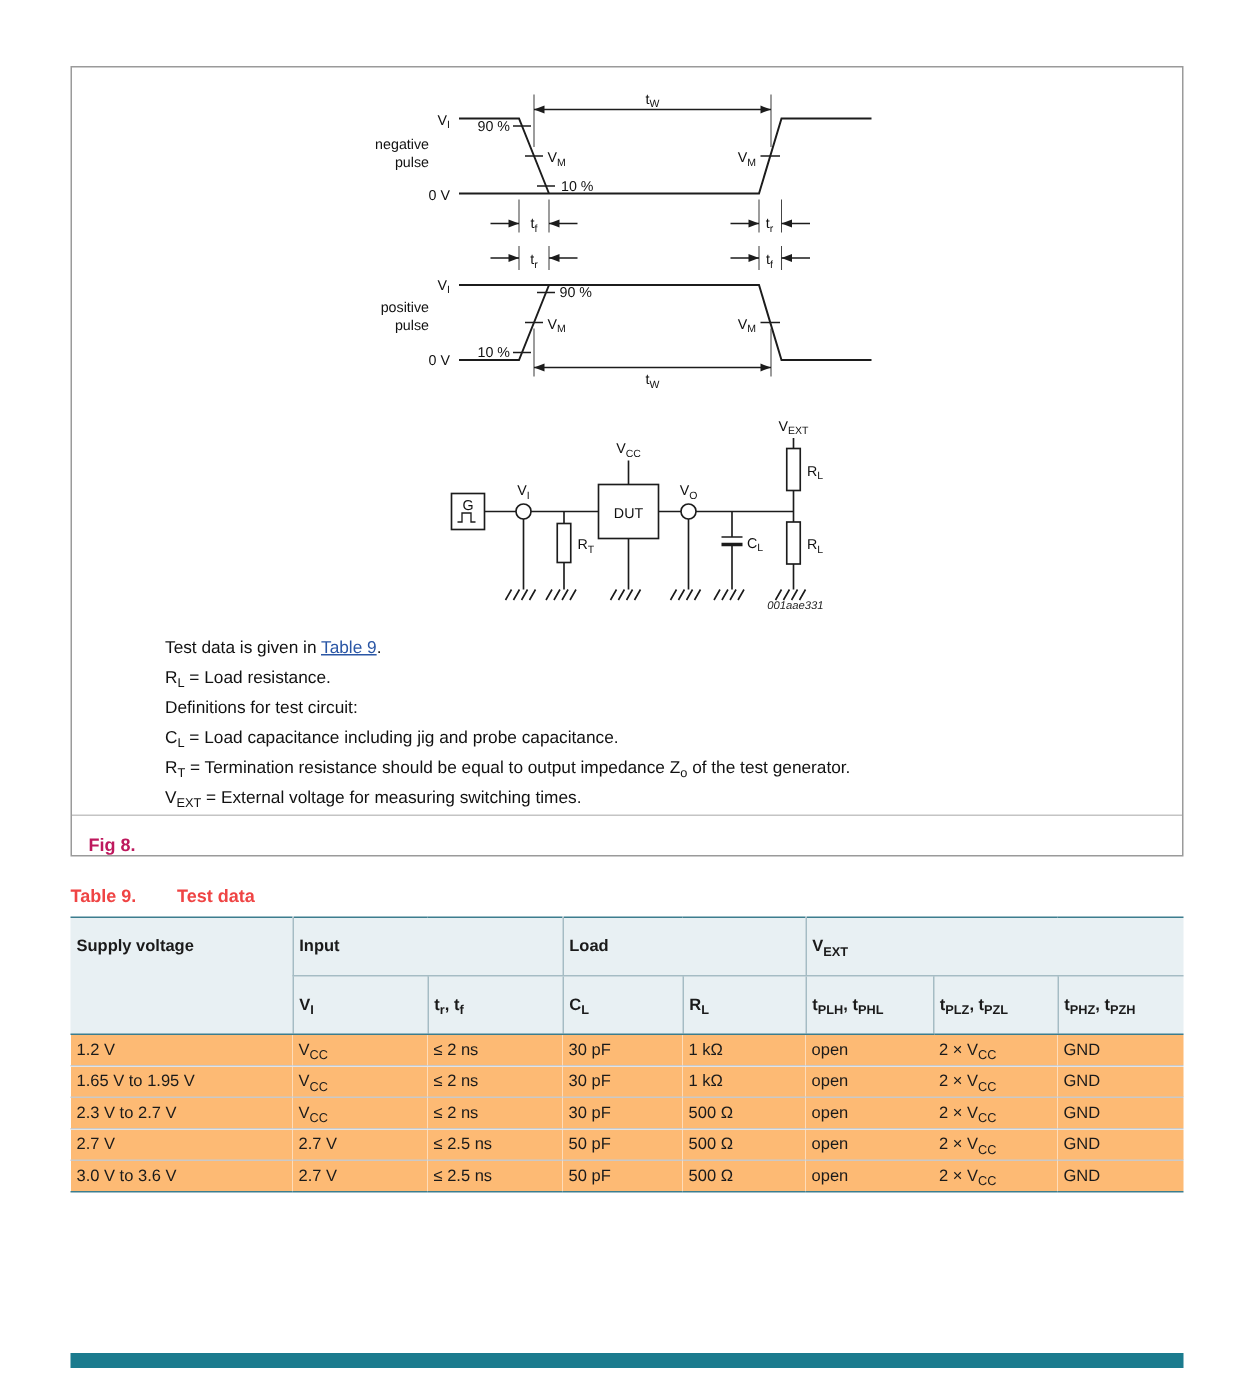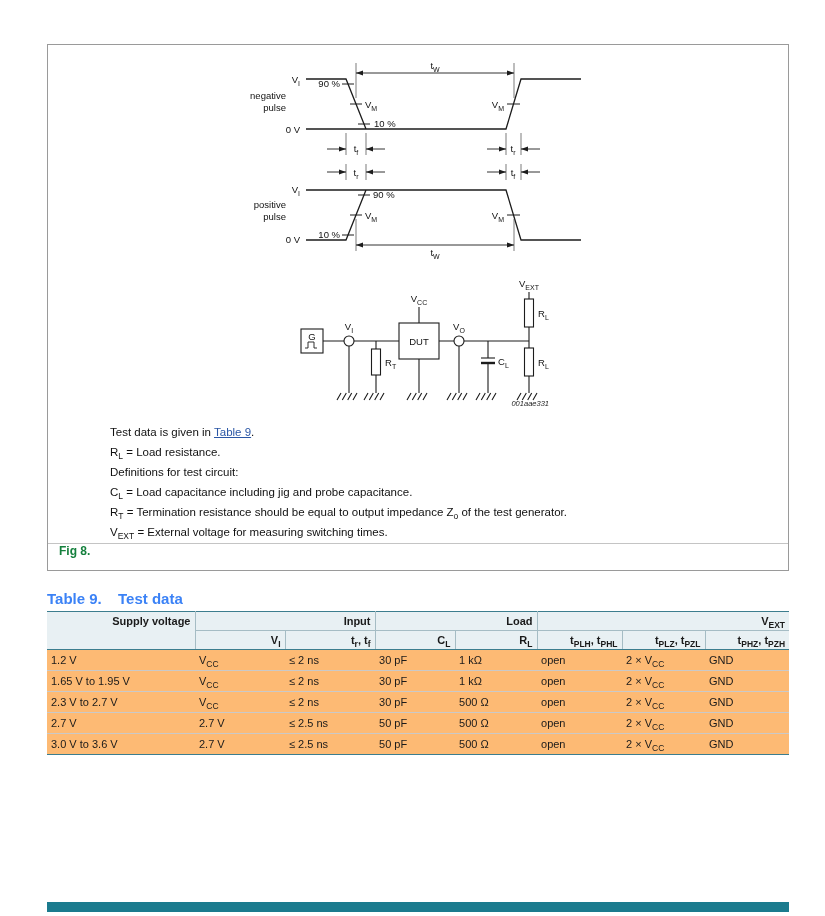--- a/index.html
+++ b/index.html
@@ -11,30 +11,30 @@
   .figure-box{position:absolute;left:47px;top:44px;width:742px;height:527px;border:1px solid #9a9a9a;background:#fff}
   .fig-svg{position:absolute;left:0;top:0}
   svg text{font-family:"Liberation Sans",sans-serif;font-size:9.5px;fill:#111}
   svg tspan.sub{font-size:7px}
   svg .figid{font-size:7.5px;font-style:italic;fill:#222}
 
   .fig-notes{position:absolute;left:62px;top:377px;font-size:11.5px;line-height:20px;color:#111}
   .fig-notes .link{color:#2a56a5;text-decoration:underline;cursor:pointer}
   sub{font-size:8.5px;line-height:0}
 
-  .fig-caption{position:absolute;left:0;right:0;bottom:0;height:27px;border-top:1px solid #c4c4c4;display:flex;align-items:flex-start;color:#15803d;font-weight:bold;font-size:12px;background:#fff}
+  .fig-caption{position:absolute;left:0;right:0;bottom:0;height:27px;border-top:1px solid #c4c4c4;display:flex;align-items:flex-end;color:#be185d;font-weight:bold;font-size:12px;background:#fff}
   .fig-caption .fig-num{margin-left:11px;width:52px}
 
   
-  .table-title{position:absolute;left:47px;top:590px;font-size:15px;font-weight:bold;color:#3b82f6}
+  .table-title{position:absolute;left:47px;top:590px;font-size:12px;font-weight:bold;color:#ef4444}
   .table-title .tbl-name{display:inline-block;width:71px}
 
   .data-table{position:absolute;left:47px;top:611px;width:742px;border-collapse:collapse;table-layout:fixed;
               font-size:11px;border-top:1px solid #3c7d8e;border-bottom:1px solid #3c7d8e}
-  .data-table thead th{background:#e8f0f3;font-weight:bold;text-align:right;padding:3px 4px;vertical-align:top;border-left:1px solid #a5bcc4}
+  .data-table thead th{background:#e8f0f3;font-weight:bold;text-align:left;padding:13px 4px;vertical-align:top;border-left:1px solid #a5bcc4}
   .data-table thead th.first{border-left:none}
   .data-table tr.grp-row th.grp{border-bottom:1px solid #a5bcc4}
   .data-table tr.sub-row th,.data-table th.supply{border-bottom:1px solid #3c7d8e}
   .data-table tbody td{padding:4px 4px;border-top:1px solid #c9c9c9;background:#fdba74;white-space:nowrap;overflow:hidden}
   .data-table tbody tr.first td{border-top:none}
 
   .footer-bar{position:absolute;left:47px;top:902px;width:742px;height:10px;background:#1b7b8e}
 </style>
 </head>
 <body>

